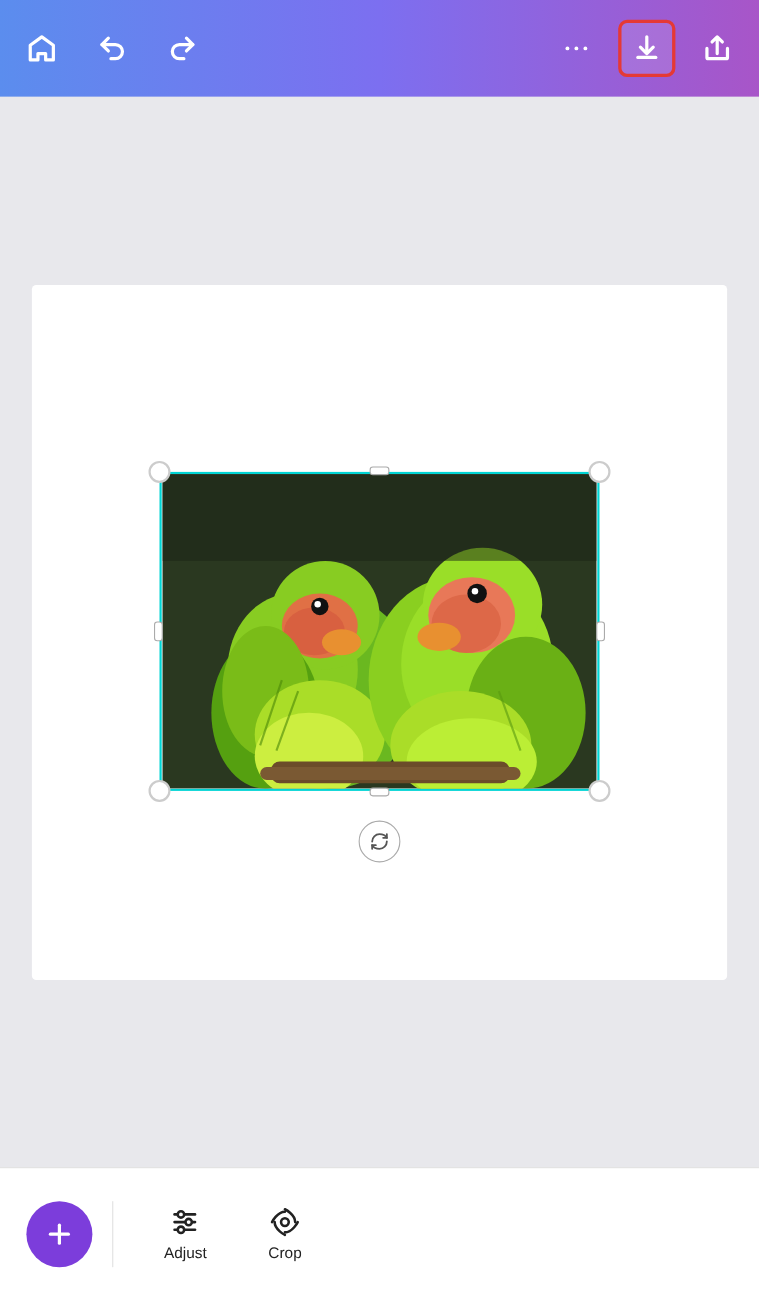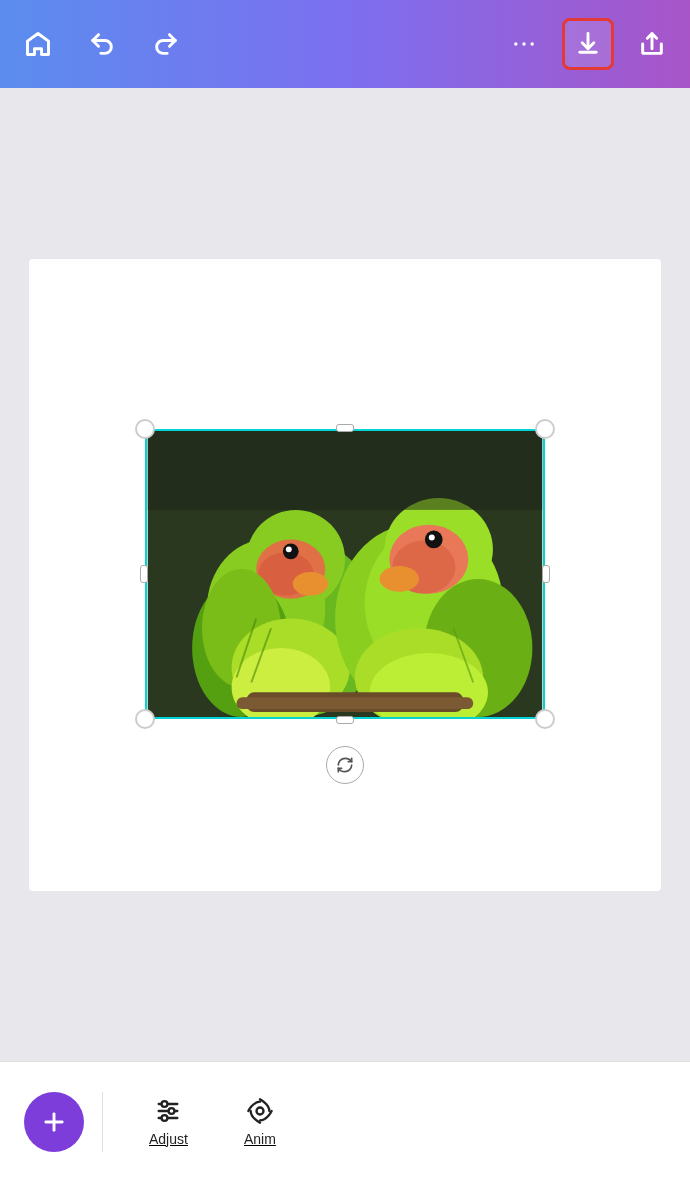--- a/index.html
+++ b/index.html
@@ -174,21 +174,20 @@
 
     
     .bottom-bar {
       height: 120px;
       background: white;
       display: flex;
       align-items: center;
       flex-shrink: 0;
       position: relative;
       border-top: 1px solid #e0e0e0;
-      text-decoration: underline;
     }
     .add-btn {
       width: 60px;
       height: 60px;
       background: #7c3ddb;
       border-radius: 50%;
       display: flex;
       align-items: center;
       justify-content: center;
       margin-left: 24px;
@@ -419,16 +418,16 @@
 
 
     <div class="tool-item-partial">
       <svg viewBox="0 0 24 24">
         <circle cx="12" cy="12" r="3"></circle>
         <path d="M12 2C12 2 20 6 20 12"></path>
         <path d="M12 22C12 22 4 18 4 12"></path>
         <path d="M2 12C2 12 6 4 12 4"></path>
         <path d="M22 12C22 12 18 20 12 20"></path>
       </svg>
-      <span class="tool-label">Anim</span>
+      <span class="tool-label">Crop</span>
     </div>
   </div>
 </div>
 
 </body></html>

